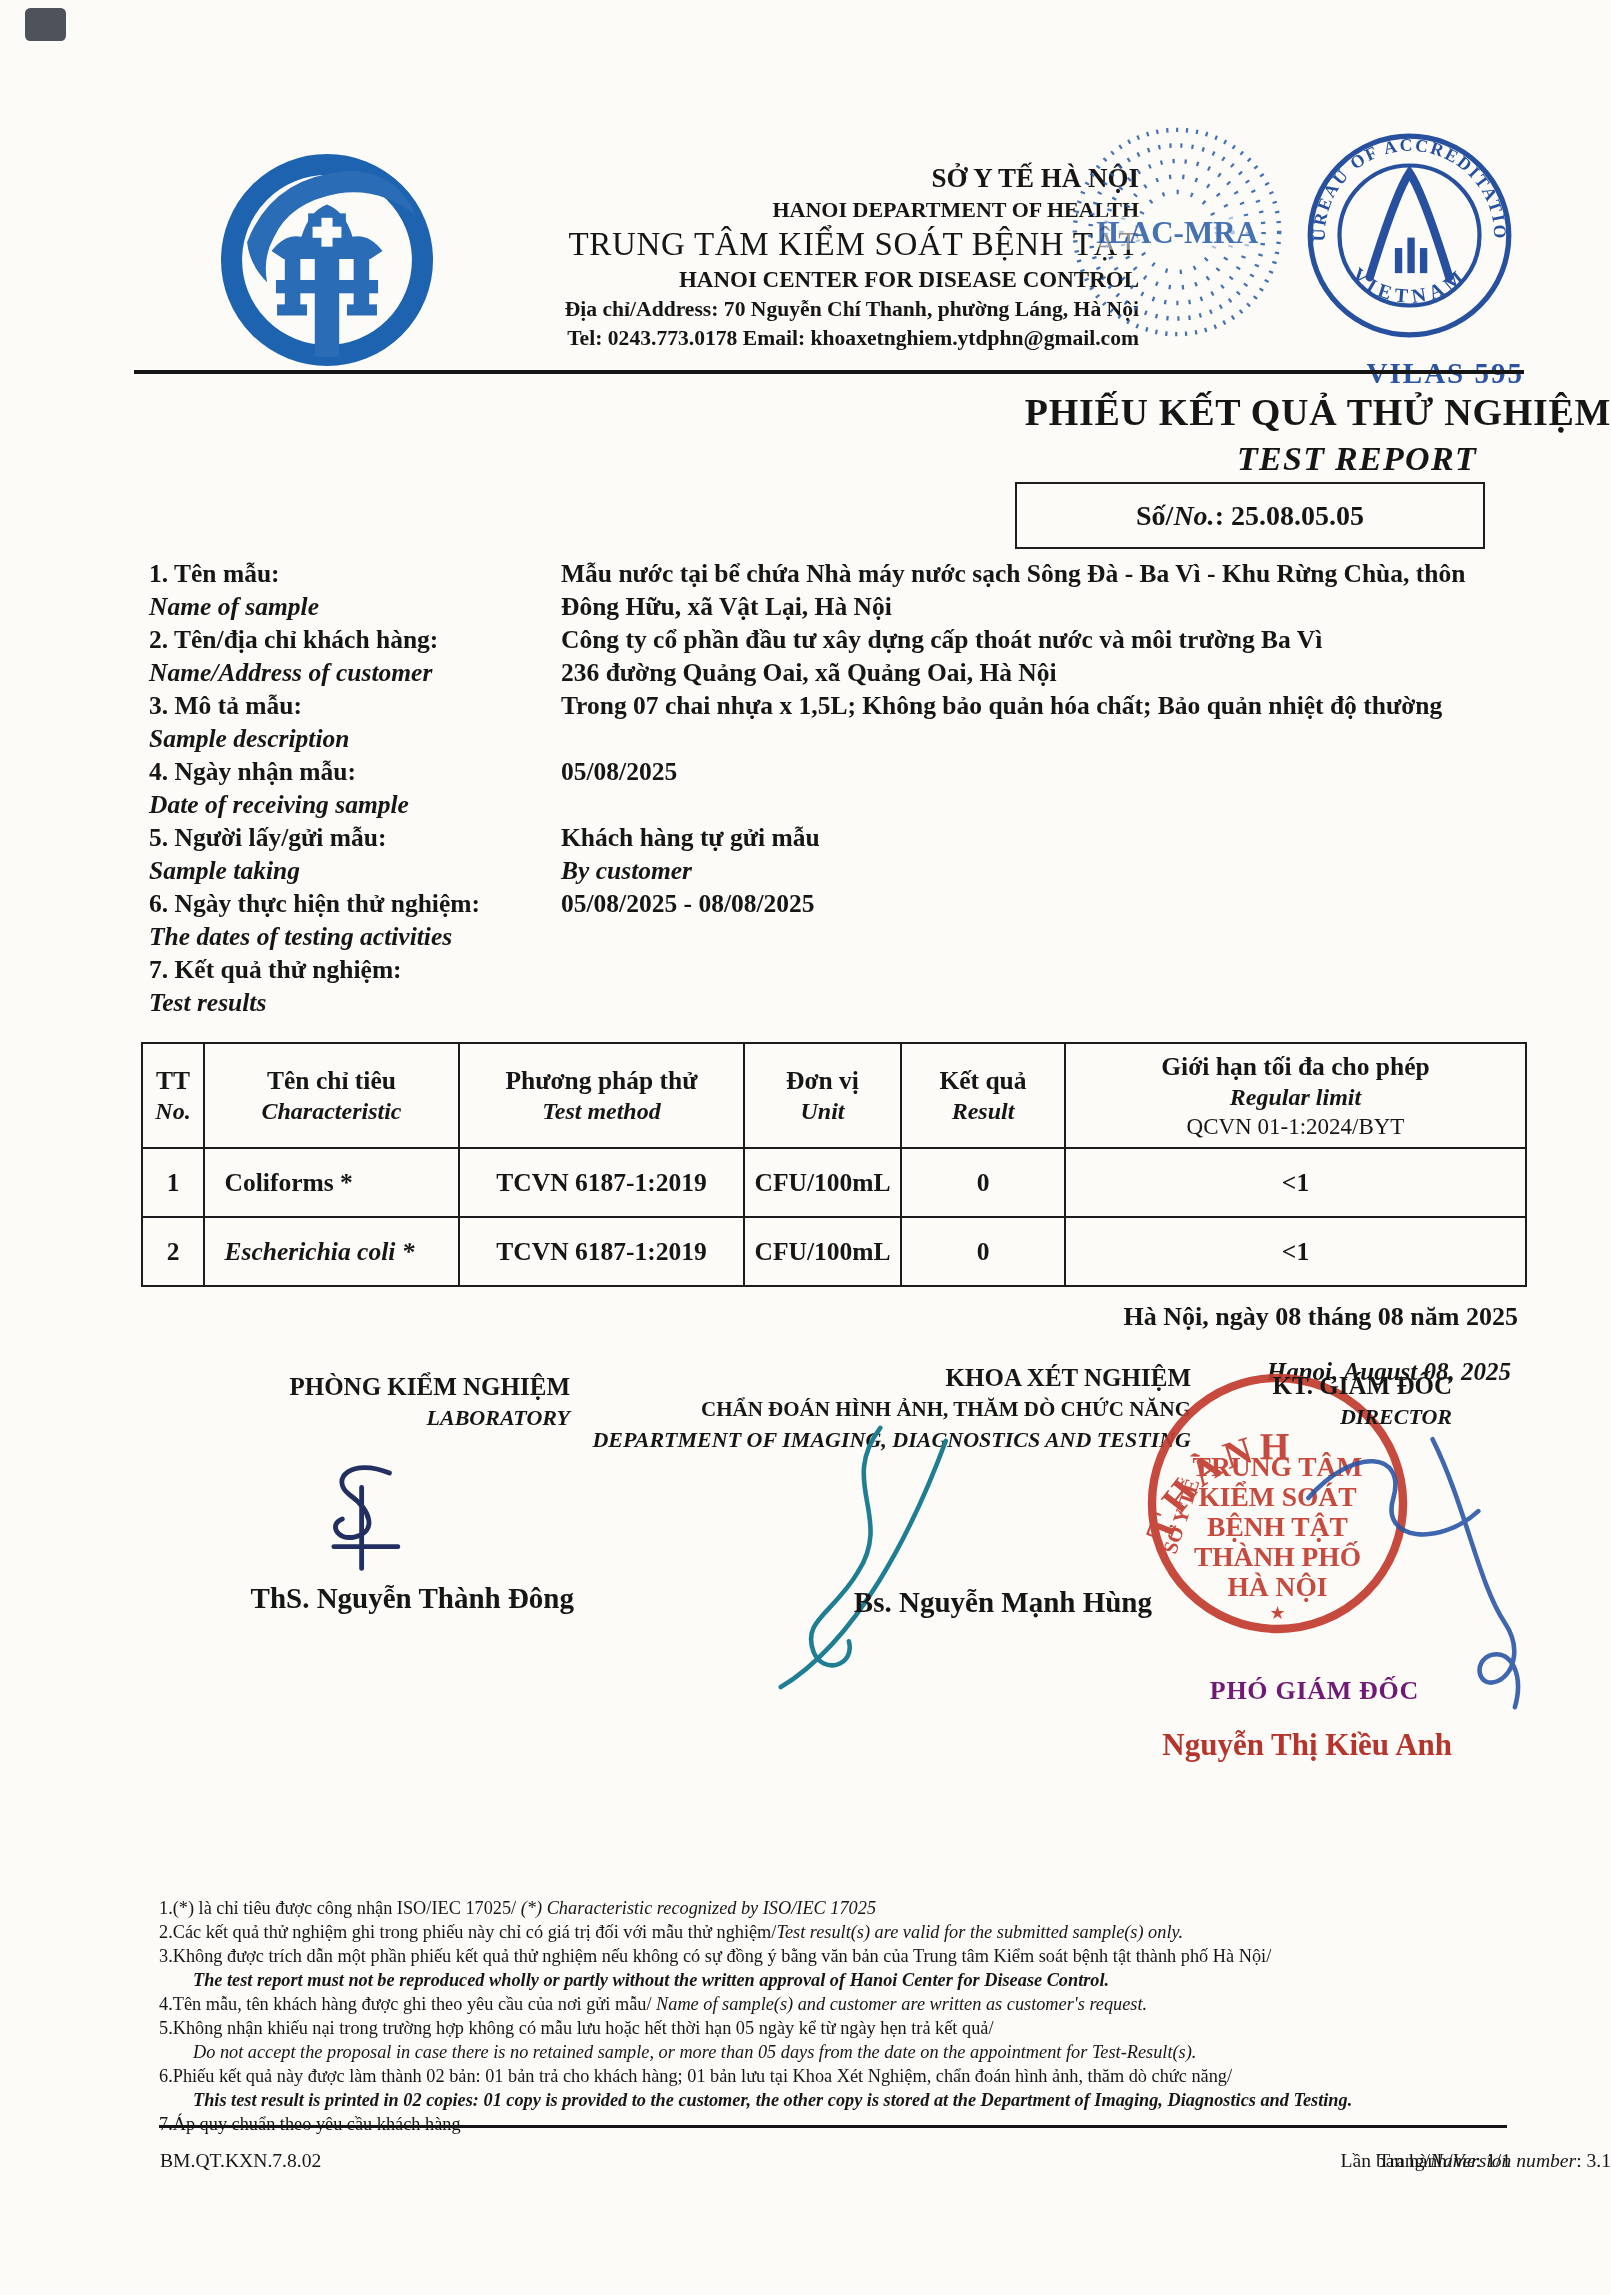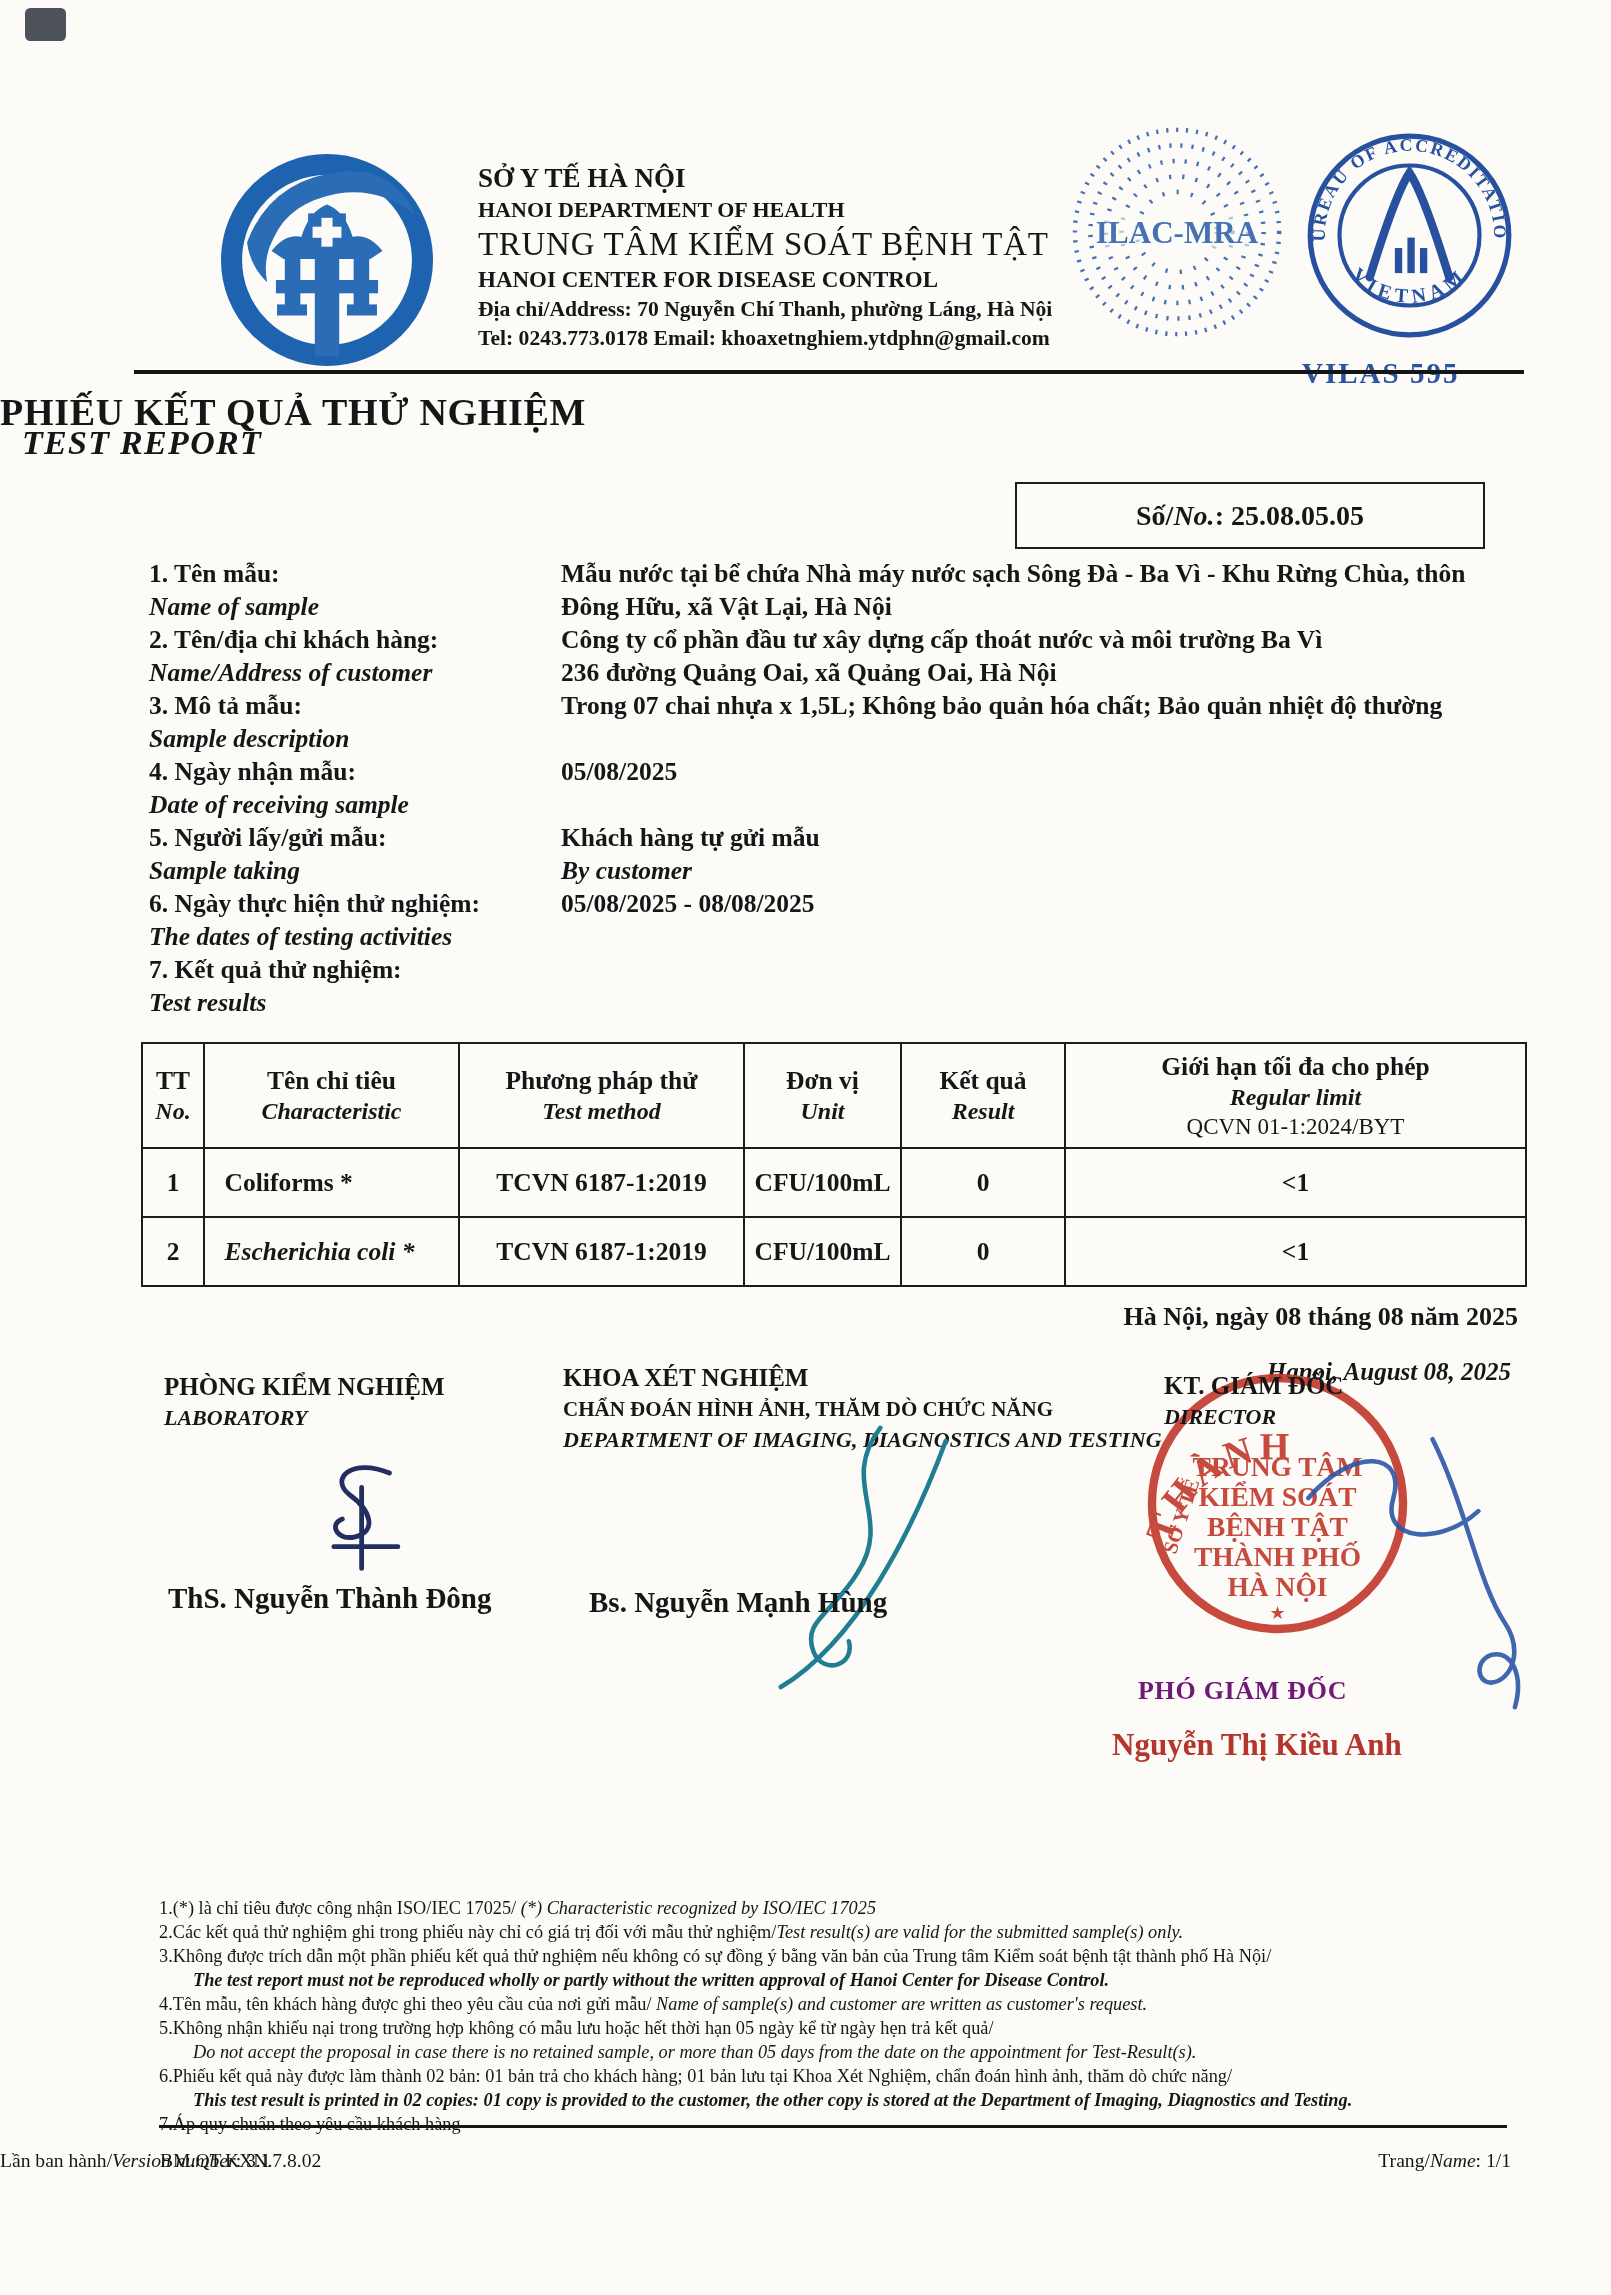--- a/index.html
+++ b/index.html
@@ -1,21 +1,21 @@
 <!DOCTYPE html>
 <html style="font-size:10.5px"><head>
 <meta charset="utf-8">
 <style>
   html,body{margin:0;padding:0;background:#e8e8e4;}
   .page{position:relative;width:1611px;height:2295px;background:#fcfbf8;
         font-family:"Liberation Serif", serif;color:#161616;overflow:hidden;}
   .abs{position:absolute;}
   .b{font-weight:bold;}
   .i{font-style:italic;}
-  .c{text-align:left;}
+  .c{text-align:right;}
   .r{text-align:right;}
   
   .hdr-line1{font-size:27px;font-weight:bold;line-height:34px;}
   .hdr-line2{font-size:22px;font-weight:bold;line-height:29px;}
   .hdr-line3{font-size:33px;font-weight:normal;line-height:41px;letter-spacing:0.7px;}
   .hdr-line4{font-size:23px;font-weight:bold;line-height:30px;}
   .hdr-line5{font-size:21.6px;line-height:29px;font-weight:600;}
   .sep{background:#151515;height:3.9px;z-index:5;}
   .vilas{font-size:29px;font-weight:bold;color:#2b55a0;letter-spacing:2px;z-index:4;}
   .doc-title{font-size:38px;font-weight:bold;letter-spacing:0.7px;}
@@ -115,21 +115,21 @@
     <path d="M 62 140 C 78 88 92 52 100 40 C 108 52 122 88 138 140" fill="none" stroke="#27509e" stroke-width="8" stroke-linecap="round"></path>
     <rect x="86" y="112" width="7" height="24" fill="#27509e"></rect>
     <rect x="98" y="102" width="7" height="34" fill="#27509e"></rect>
     <rect x="110" y="112" width="7" height="24" fill="#27509e"></rect>
   </svg>
 
   <div class="abs c vilas" style="left:1302px;top:357px;width:222px;">VILAS 595</div>
   <div class="abs sep" style="left:134px;top:370px;width:1390px;"></div>
 
   <div class="abs c doc-title" style="left:0;top:390px;width:1611px;">PHIẾU KẾT QUẢ THỬ NGHIỆM</div>
-  <div class="abs c doc-subtitle" style="left:0;top:424px;width:1477px;margin-left:22px;">TEST REPORT</div>
+  <div class="abs c doc-subtitle" style="left:0;top:440px;width:1477px;">TEST REPORT</div>
 
   <div class="abs no-box" style="left:1015px;top:482px;width:466px;height:63px;">
     <span>Số/</span>
       <span class="i">No.</span>
       <span>: 25.08.05.05</span>
   </div>
 
   <div class="abs items" style="left:149px;top:557px;width:1375px;">
 
     <div class="item">

